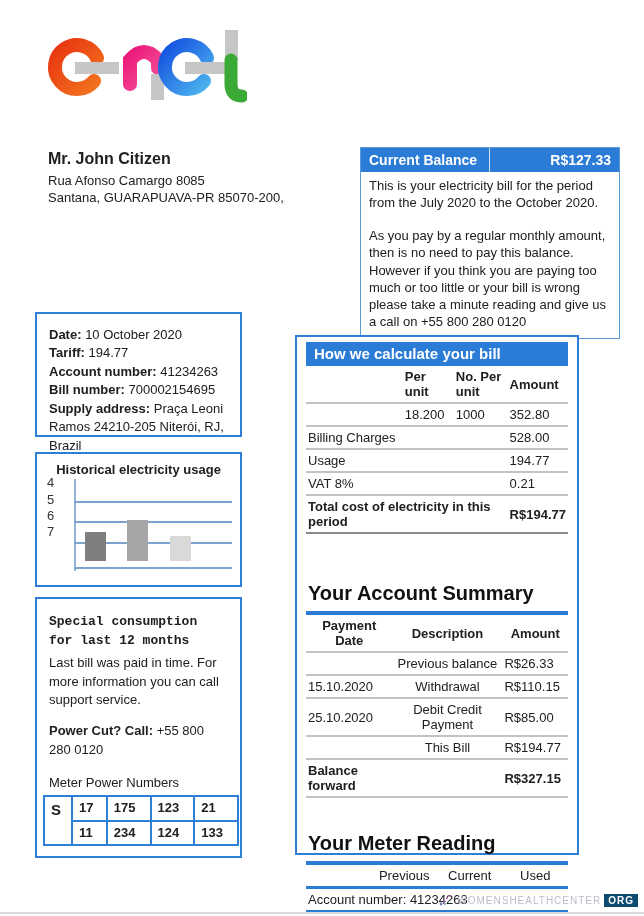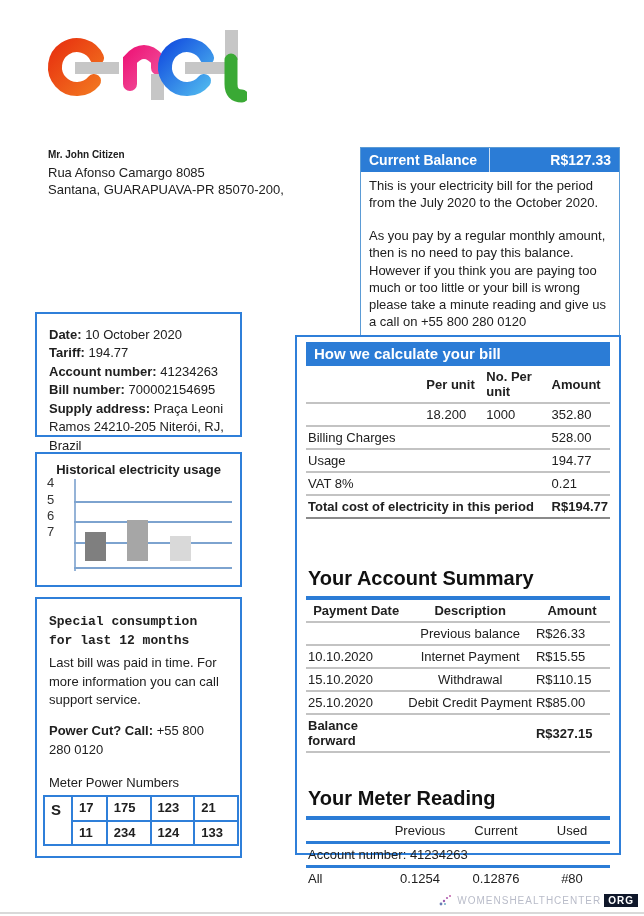--- a/index.html
+++ b/index.html
@@ -8,21 +8,21 @@
     font-family:"Liberation Sans", sans-serif;
     background:#ffffff; color:#202020;
     position:relative; overflow:hidden; font-size:13px;
   }
 
   
   .logo { position:absolute; left:42px; top:26px; }
 
   
   .customer { position:absolute; left:48px; top:148px; line-height:1.35; }
-  .customer .name { font-size:10px; font-weight:700; margin-bottom:2px; }
+  .customer .name { font-size:16px; font-weight:700; margin-bottom:2px; }
 
   
   .balance-box {
     position:absolute; left:360px; top:147px; width:260px; min-height:146px;
     border:1px solid #5b9bd5; background:#fff;
   }
   .balance-header {
     display:flex; background:#2b7cd6; color:#fff; font-weight:700;
     font-size:14px; height:24px; align-items:center;
   }
@@ -52,21 +52,21 @@
   .special-box .sp-body { margin-bottom:12px; }
   .special-box .sp-powercut { margin-bottom:14px; }
   .special-box .sp-powercut .lbl { font-weight:700; }
   .mpn-label { margin-bottom:2px; }
   .mpn-table { border-collapse:collapse; width:196px; margin-left:-6px; }
   .mpn-table td { border:2px solid #2f7fd9; padding:2px 6px; font-weight:700; font-size:13px; }
   .mpn-table .mpn-s { font-size:15px; width:28px; vertical-align:top; }
 
   
   .right-box {
-    position:absolute; left:295px; top:335px; width:326px; height:520px;
+    position:absolute; left:295px; top:335px; width:284px; height:520px;
     border:2px solid #2f7fd9; background:#fff; padding:5px 9px;
   }
   .calc-header {
     background:#2b7cd6; color:#fff; font-weight:700; font-size:15px;
     padding:3px 8px; height:24px; line-height:18px;
   }
   table.flat { width:100%; border-collapse:collapse; }
   table.flat td { padding:3px 2px; font-size:13px; }
   .calc-table td { border-bottom:2px solid #c3c3c3; }
   .calc-table .hdr td { font-weight:700; }
@@ -89,21 +89,21 @@
   .meter-table .hdr td { text-align:center; border-bottom:3px solid #2b7cd6; }
   .meter-table .hdr .c0 { text-align:left; }
   .meter-table .acct td { border-bottom:3px solid #2b7cd6; text-align:left; }
   .meter-table .vals .c0 { text-align:left; width:25%; }
   .meter-table .vals td { text-align:center; width:25%; }
 
   
   .footer-line { position:absolute; left:0; right:0; bottom:2px; height:2px; background:#d9d9d9; }
   .watermark { position:absolute; right:6px; bottom:9px; display:flex; align-items:center; gap:3px; }
   .wm-text { color:#b9bcc9; font-size:10px; letter-spacing:1px; }
-  .wm-badge { background:#0f172a; color:#fff; font-size:10px; font-weight:700; padding:1px 4px; letter-spacing:1px; }
+  .wm-badge { background:#0c4a6e; color:#fff; font-size:10px; font-weight:700; padding:1px 4px; letter-spacing:1px; }
 </style>
 </head>
 <body>
 
 <div class="logo" aria-label="enel">
   <svg width="205" height="88" viewBox="0 0 205 88">
     <defs>
       <linearGradient id="gOrange" x1="0" y1="0" x2="1" y2="1">
         <stop offset="0" stop-color="#e83410"></stop>
           <stop offset="1" stop-color="#f2741f"></stop>
@@ -254,33 +254,33 @@
         <td class="c-date" style="text-align:center">Payment Date</td>
         <td class="c-desc" style="text-align:center">Description</td>
         <td class="c-amt" style="text-align:center">Amount</td>
       </tr>
       <tr>
         <td class="c-date"></td>
         <td class="c-desc">Previous balance</td>
         <td class="c-amt">R$26.33</td>
       </tr>
       <tr>
-        <td class="c-date">10.10.2020</td>
-        <td class="c-desc">Internet Payment</td>
-        <td class="c-amt">R$15.55</td>
-      </tr>
-      <tr>
         <td class="c-date">15.10.2020</td>
         <td class="c-desc">Withdrawal</td>
         <td class="c-amt">R$110.15</td>
       </tr>
       <tr>
         <td class="c-date">25.10.2020</td>
         <td class="c-desc">Debit Credit Payment</td>
         <td class="c-amt">R$85.00</td>
+      </tr>
+      <tr>
+        <td class="c-date"></td>
+        <td class="c-desc">This Bill</td>
+        <td class="c-amt">R$194.77</td>
       </tr>
       <tr class="foot">
         <td class="c-date">Balance  forward</td>
         <td class="c-desc"></td>
         <td class="c-amt">R$327.15</td>
       </tr>
     </tbody>
       </table>
   </div>
 

